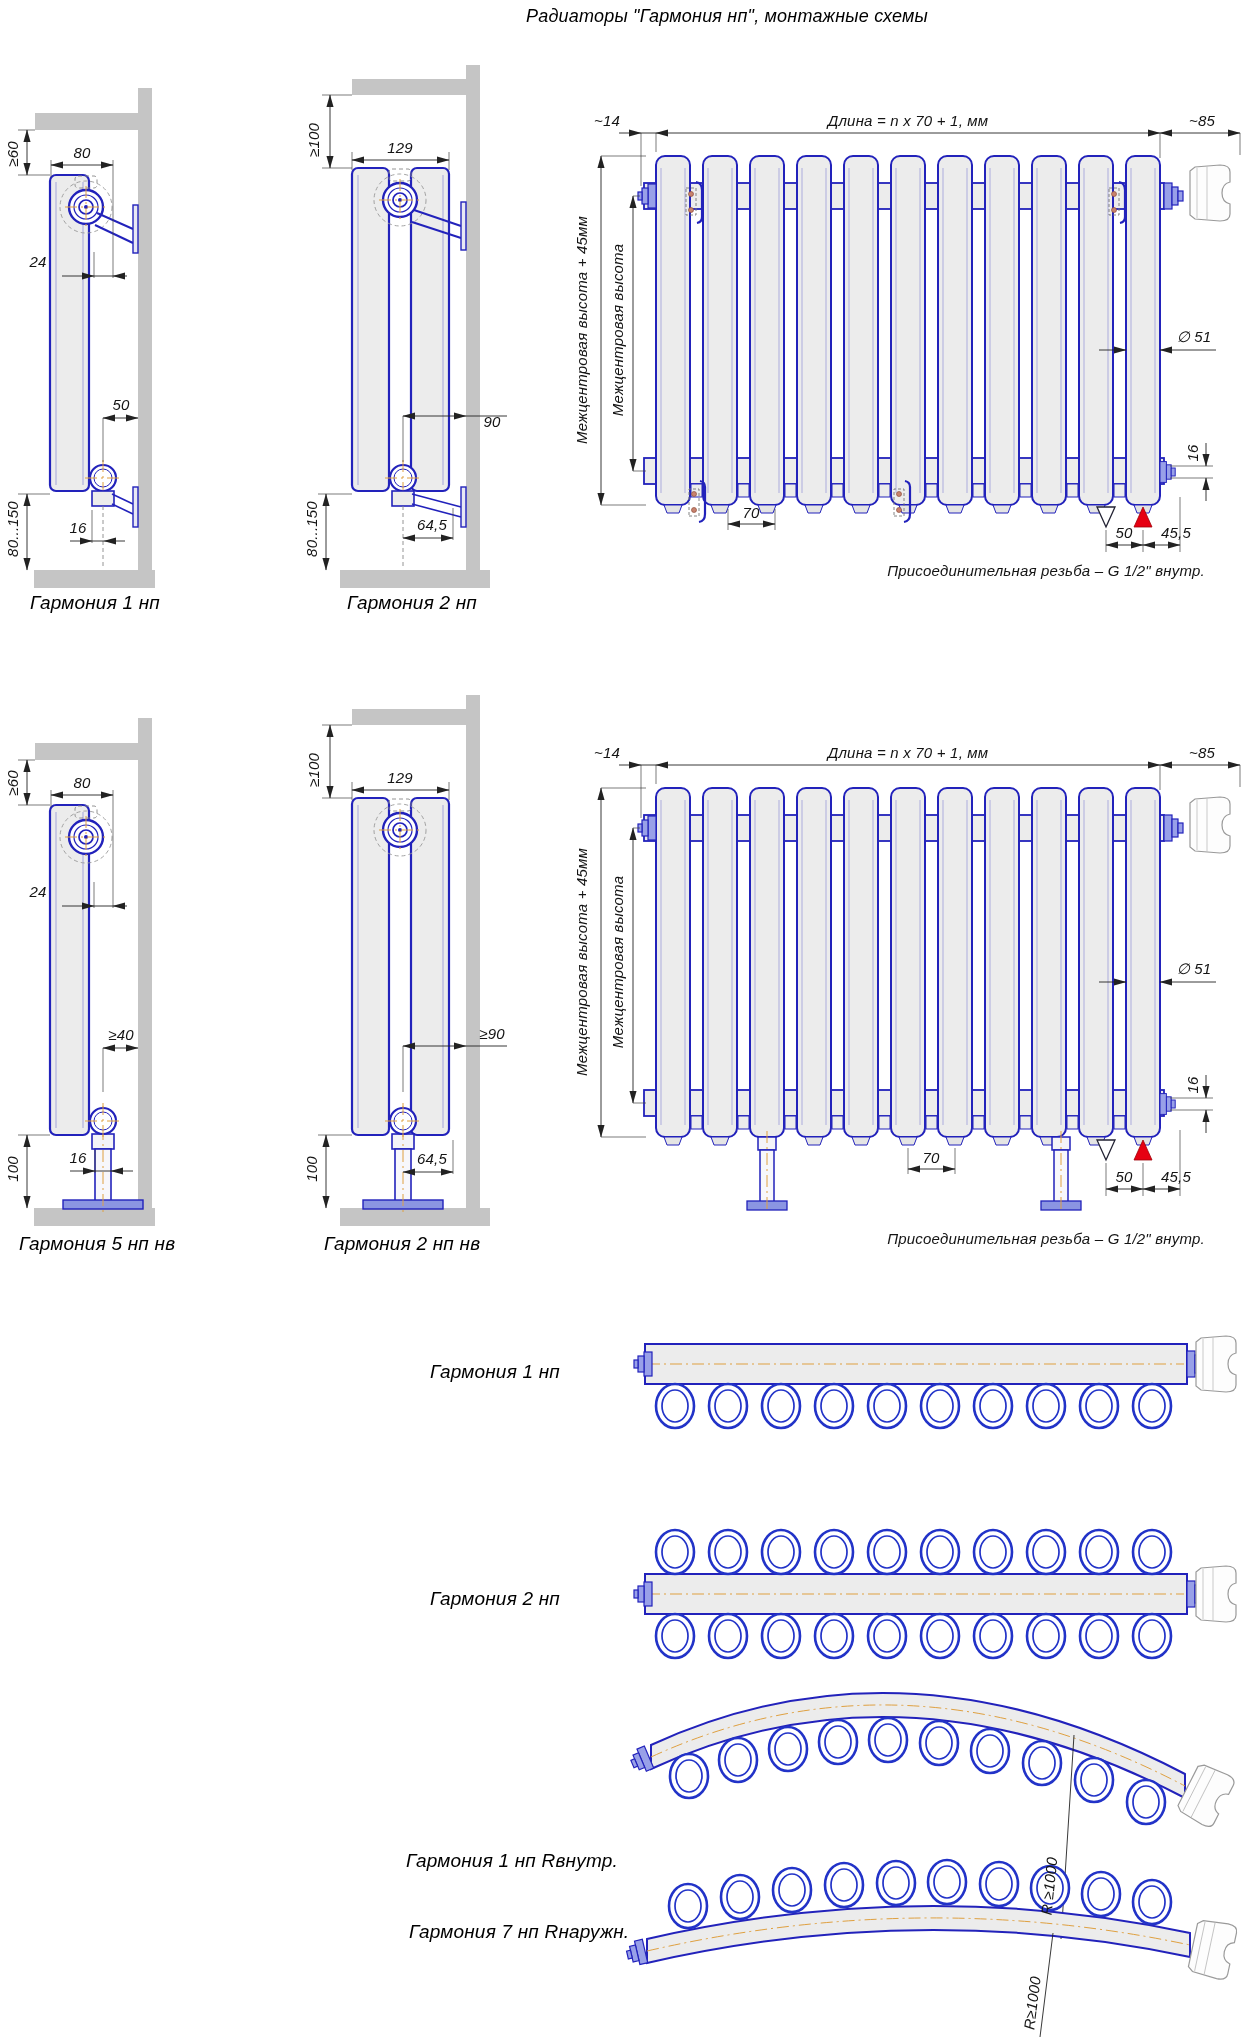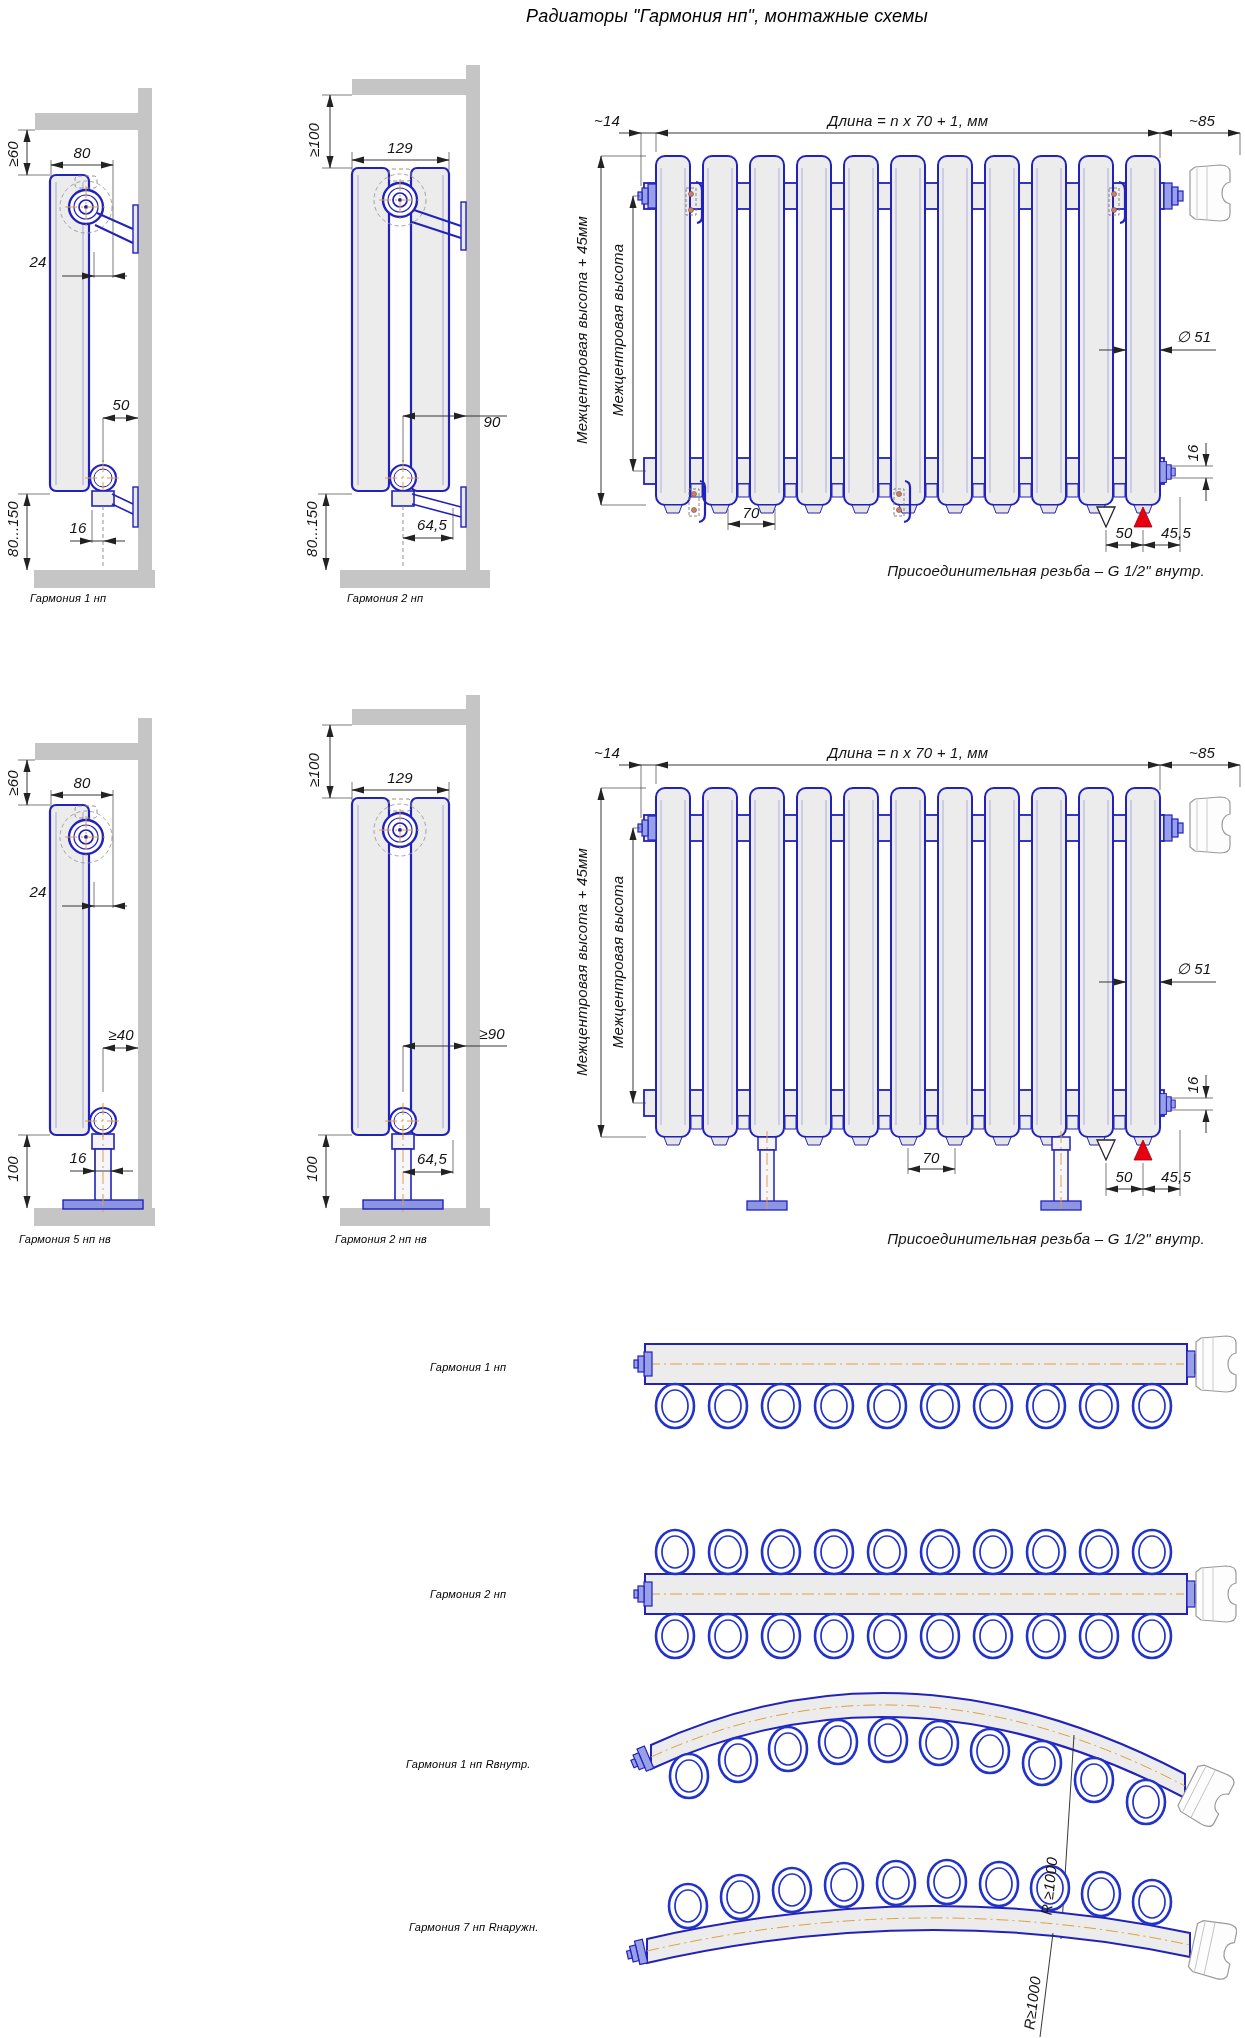--- a/index.html
+++ b/index.html
@@ -2,21 +2,21 @@
 <html><head>
 <meta charset="utf-8">
 <style>
   html,body{margin:0;padding:0;background:#fff}
   #stage{position:relative;width:1245px;height:2038px;background:#fff;overflow:hidden;
          font-family:"Liberation Sans",sans-serif}
   #stage svg{position:absolute;left:0;top:0}
   .lbl{position:absolute;white-space:nowrap;font-style:italic;font-size:15px;color:#141414;
        transform:translate(-50%,-50%);letter-spacing:.2px}
   .rot{transform:translate(-50%,-50%) rotate(-90deg)}
-  .cap{position:absolute;white-space:nowrap;font-style:italic;font-size:11px;color:#000;letter-spacing:.2px}
+  .cap{position:absolute;white-space:nowrap;font-style:italic;font-size:19px;color:#000;letter-spacing:.2px}
   .title{position:absolute;white-space:nowrap;font-style:italic;font-size:18px;color:#000;
          transform:translateX(-50%);letter-spacing:.2px}
   .dim{stroke:#222;stroke-width:.9;fill:none}
   .ext{stroke:#444;stroke-width:.7;fill:none}
   .cl{stroke:#dfa040;stroke-width:1;fill:none;stroke-dasharray:12 4 2 4}
   .dsh{stroke:#888;stroke-width:.9;fill:none;stroke-dasharray:4 3}
 </style>
 </head>
 <body>
 <div id="stage">
@@ -483,34 +483,34 @@
 <div class="lbl" style="left:121px;top:1034px">≥40</div>
 <div class="lbl" style="left:78px;top:1157px">16</div>
 <div class="lbl rot" style="left:12px;top:1169px">100</div>
 <div class="cap" style="left:19px;top:1233px">Гармония 5 нп нв</div>
 
 <div class="lbl rot" style="left:313px;top:770px">≥100</div>
 <div class="lbl" style="left:400px;top:777px">129</div>
 <div class="lbl" style="left:492px;top:1033px">≥90</div>
 <div class="lbl" style="left:432px;top:1158px">64,5</div>
 <div class="lbl rot" style="left:311px;top:1169px">100</div>
-<div class="cap" style="left:335px;top:1233px">Гармония 2 нп нв</div>
+<div class="cap" style="left:324px;top:1233px">Гармония 2 нп нв</div>
 
 <div class="lbl" style="left:607px;top:752px">~14</div>
 <div class="lbl" style="left:908px;top:752px">Длина = n x 70 + 1, мм</div>
 <div class="lbl" style="left:1202px;top:752px">~85</div>
 <div class="lbl rot" style="left:581px;top:962px">Межцентровая высота + 45мм</div>
 <div class="lbl rot" style="left:617px;top:962px">Межцентровая высота</div>
 <div class="lbl" style="left:1194px;top:969px">∅ 51</div>
 <div class="lbl rot" style="left:1192px;top:1085px">16</div>
 <div class="lbl" style="left:931px;top:1157px">70</div>
 <div class="lbl" style="left:1124px;top:1176px">50</div>
 <div class="lbl" style="left:1176px;top:1176px">45,5</div>
 <div class="lbl" style="left:1046px;top:1238px">Присоединительная резьба – G 1/2" внутр.</div>
 
 <div class="cap" style="left:430px;top:1361px">Гармония 1 нп</div>
 <div class="cap" style="left:430px;top:1588px">Гармония 2 нп</div>
-<div class="cap" style="left:406px;top:1758px">Гармония 1 нп Rвнутр.</div>
+<div class="cap" style="left:406px;top:1850px">Гармония 1 нп Rвнутр.</div>
 <div class="lbl" style="left:1049px;top:1886px;transform:translate(-50%,-50%) rotate(-84deg)">R ≥1000</div>
 <div class="cap" style="left:409px;top:1921px">Гармония 7 нп Rнаружн.</div>
 <div class="lbl" style="left:1032px;top:2003px;transform:translate(-50%,-50%) rotate(-83deg)">R≥1000</div>
 
 </div>
 
 </body></html>

